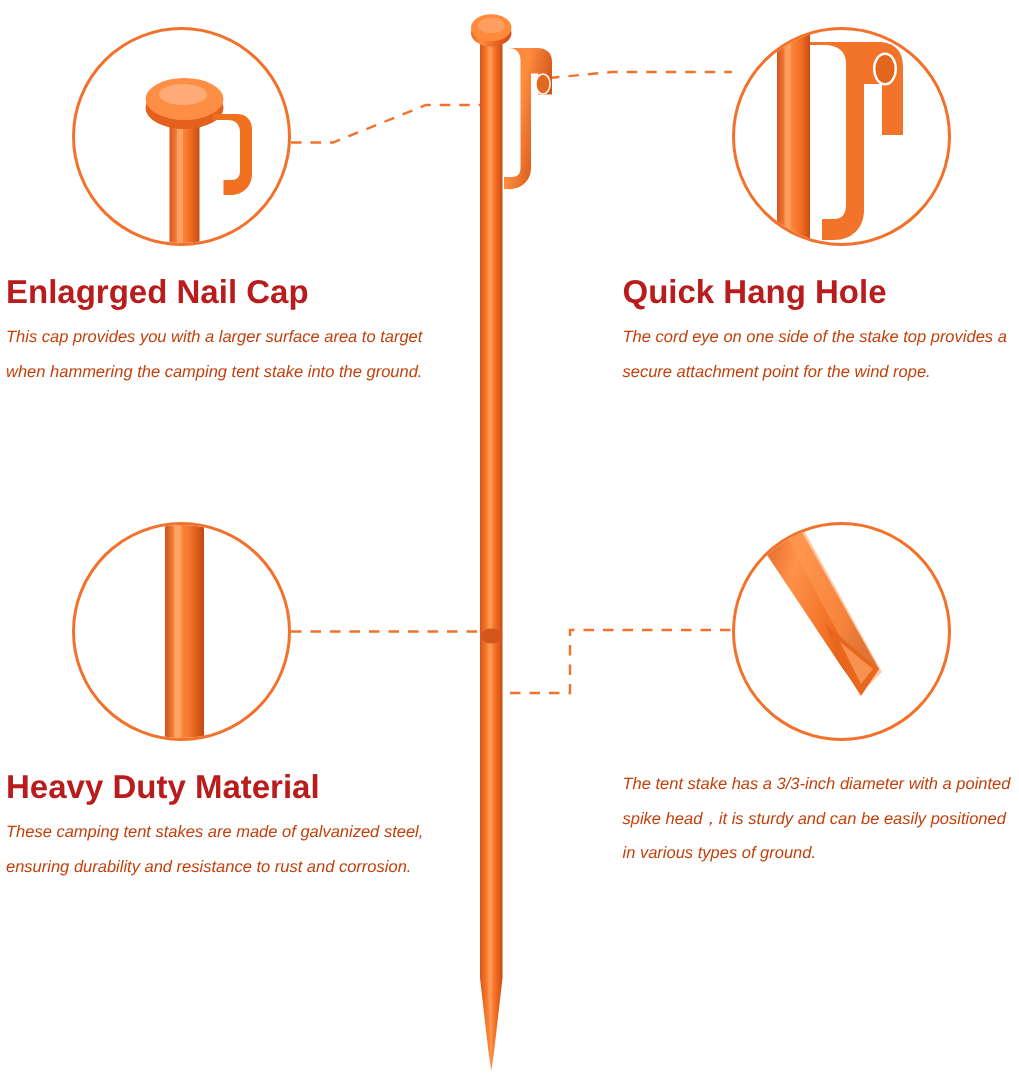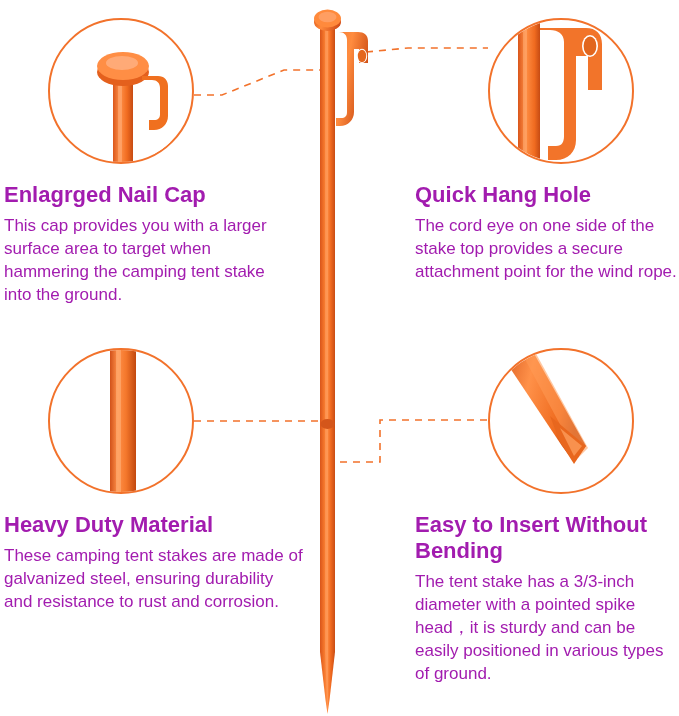--- a/index.html
+++ b/index.html
@@ -55,28 +55,29 @@
     pointer-events: none;
   }
 
   
   .block { position: absolute; }
   .block h3 {
     margin: 0 0 6px 0;
     font-size: 22px;
     line-height: 26px;
     font-weight: bold;
-    color: #a21caf;
+    color: #b91c1c;
     letter-spacing: 0px;
   }
   .block p {
     margin: 0;
-    font-size: 17px;
+    font-size: 11px;
     line-height: 23px;
-    color: #a21caf;
+    color: #c2410c;
+    font-style: italic;
   }
 
   .b-tl { left: 4px;   top: 182px; width: 290px; }
   .b-tr { left: 415px; top: 182px; width: 262px; }
   .b-bl { left: 4px;   top: 512px; width: 300px; }
   .b-br { left: 415px; top: 512px; width: 264px; }
 </style>
 </head>
 <body>
 
@@ -231,17 +232,16 @@
     <h3>Quick Hang Hole</h3>
     <p>The cord eye on one side of the stake top provides a secure attachment point for the wind rope.</p>
   </div>
 
   <div class="block b-bl">
     <h3>Heavy Duty Material</h3>
     <p>These camping tent stakes are made of galvanized steel, ensuring durability and resistance to rust and corrosion.</p>
   </div>
 
   <div class="block b-br">
-    <h3>Easy to Insert Without Bending</h3>
     <p>The tent stake has a 3/3-inch diameter with a pointed spike head，it is sturdy and can be easily positioned in various types of ground.</p>
   </div>
 
 </div>
 
 </body></html>

